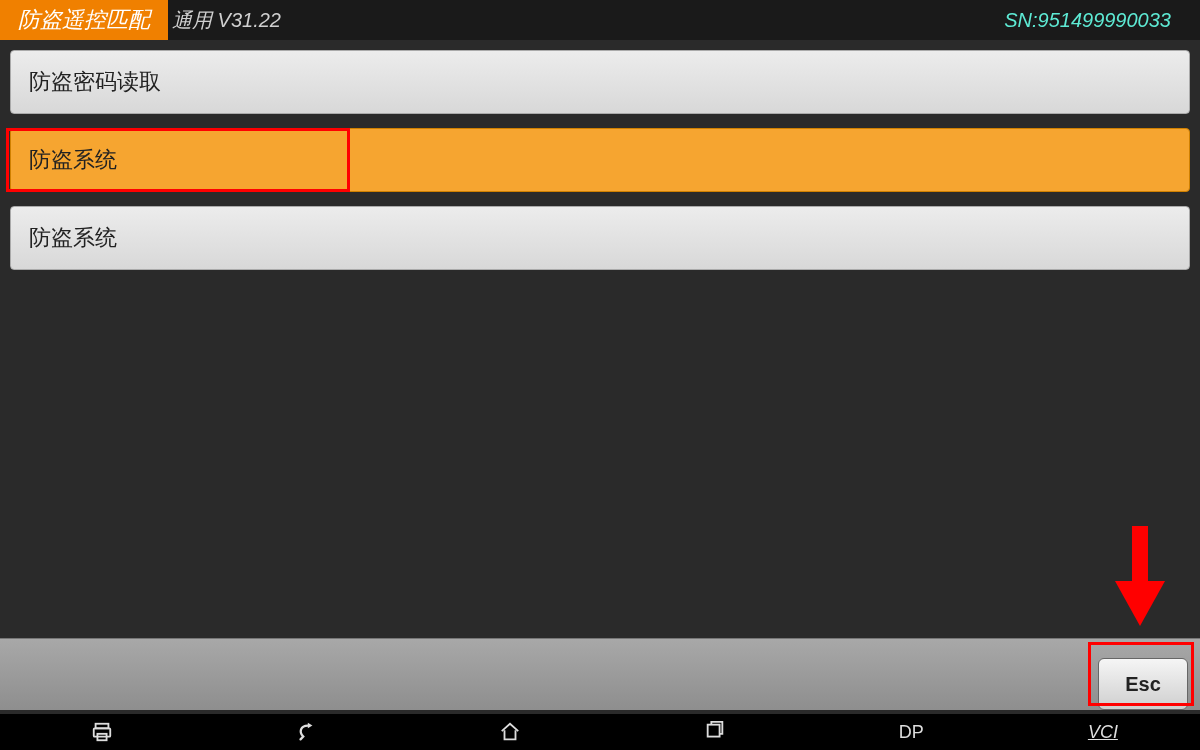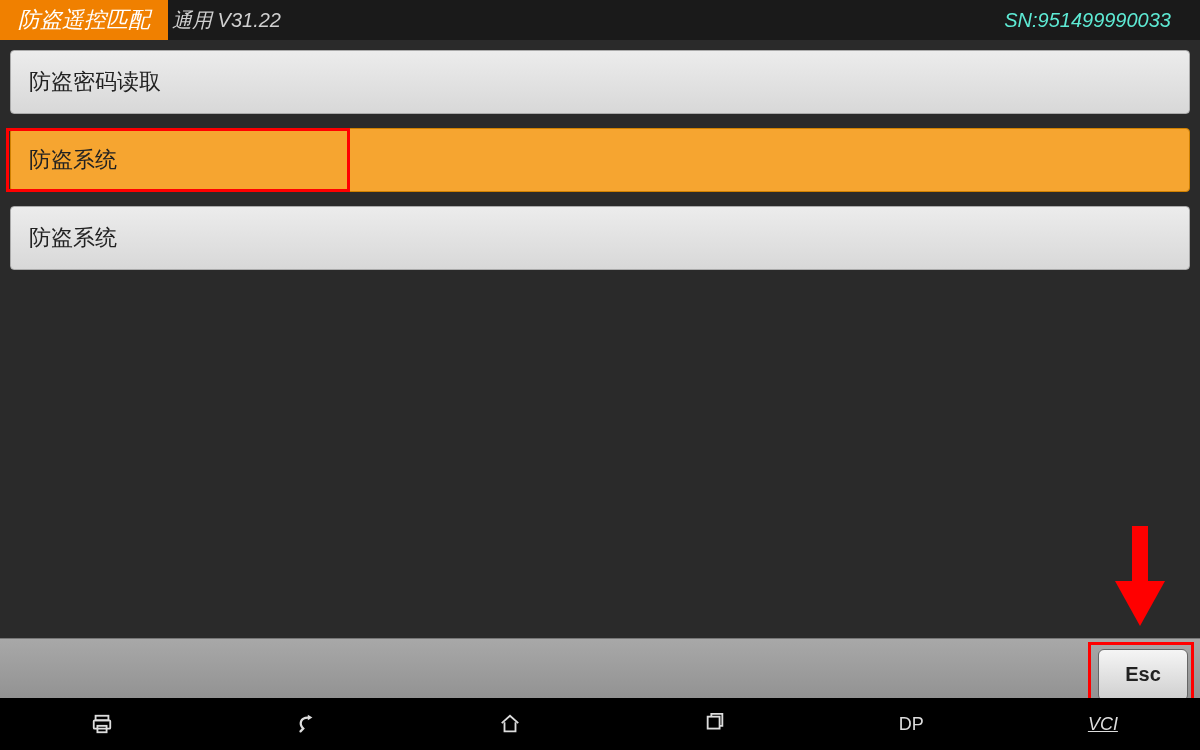--- a/index.html
+++ b/index.html
@@ -69,21 +69,21 @@
       height: 64px;
     }
     .footer-btnrow {
       position: absolute;
       bottom: 40px;
       left: 0;
       right: 0;
       height: 72px;
       background: linear-gradient(#a8a8a8, #8e8e8e);
       display: flex;
-      align-items: center;
+      align-items: flex-end;
       justify-content: flex-end;
       padding-right: 12px;
       gap: 10px;
       border-top: 1px solid #777;
     }
     .btn {
       min-width: 90px;
       height: 52px;
       border-radius: 6px;
       border: 1px solid #666;
@@ -100,21 +100,21 @@
       right: 6px;
       bottom: 44px;
       width: 106px;
       height: 64px;
     }
     .nav-bar {
       position: absolute;
       bottom: 0;
       left: 0;
       right: 0;
-      height: 52px;
+      height: 36px;
       background: #000;
       display: flex;
       align-items: center;
       justify-content: space-around;
       color: #fff;
     }
     .nav-item {
       width: 40px;
       height: 40px;
       display: flex;

